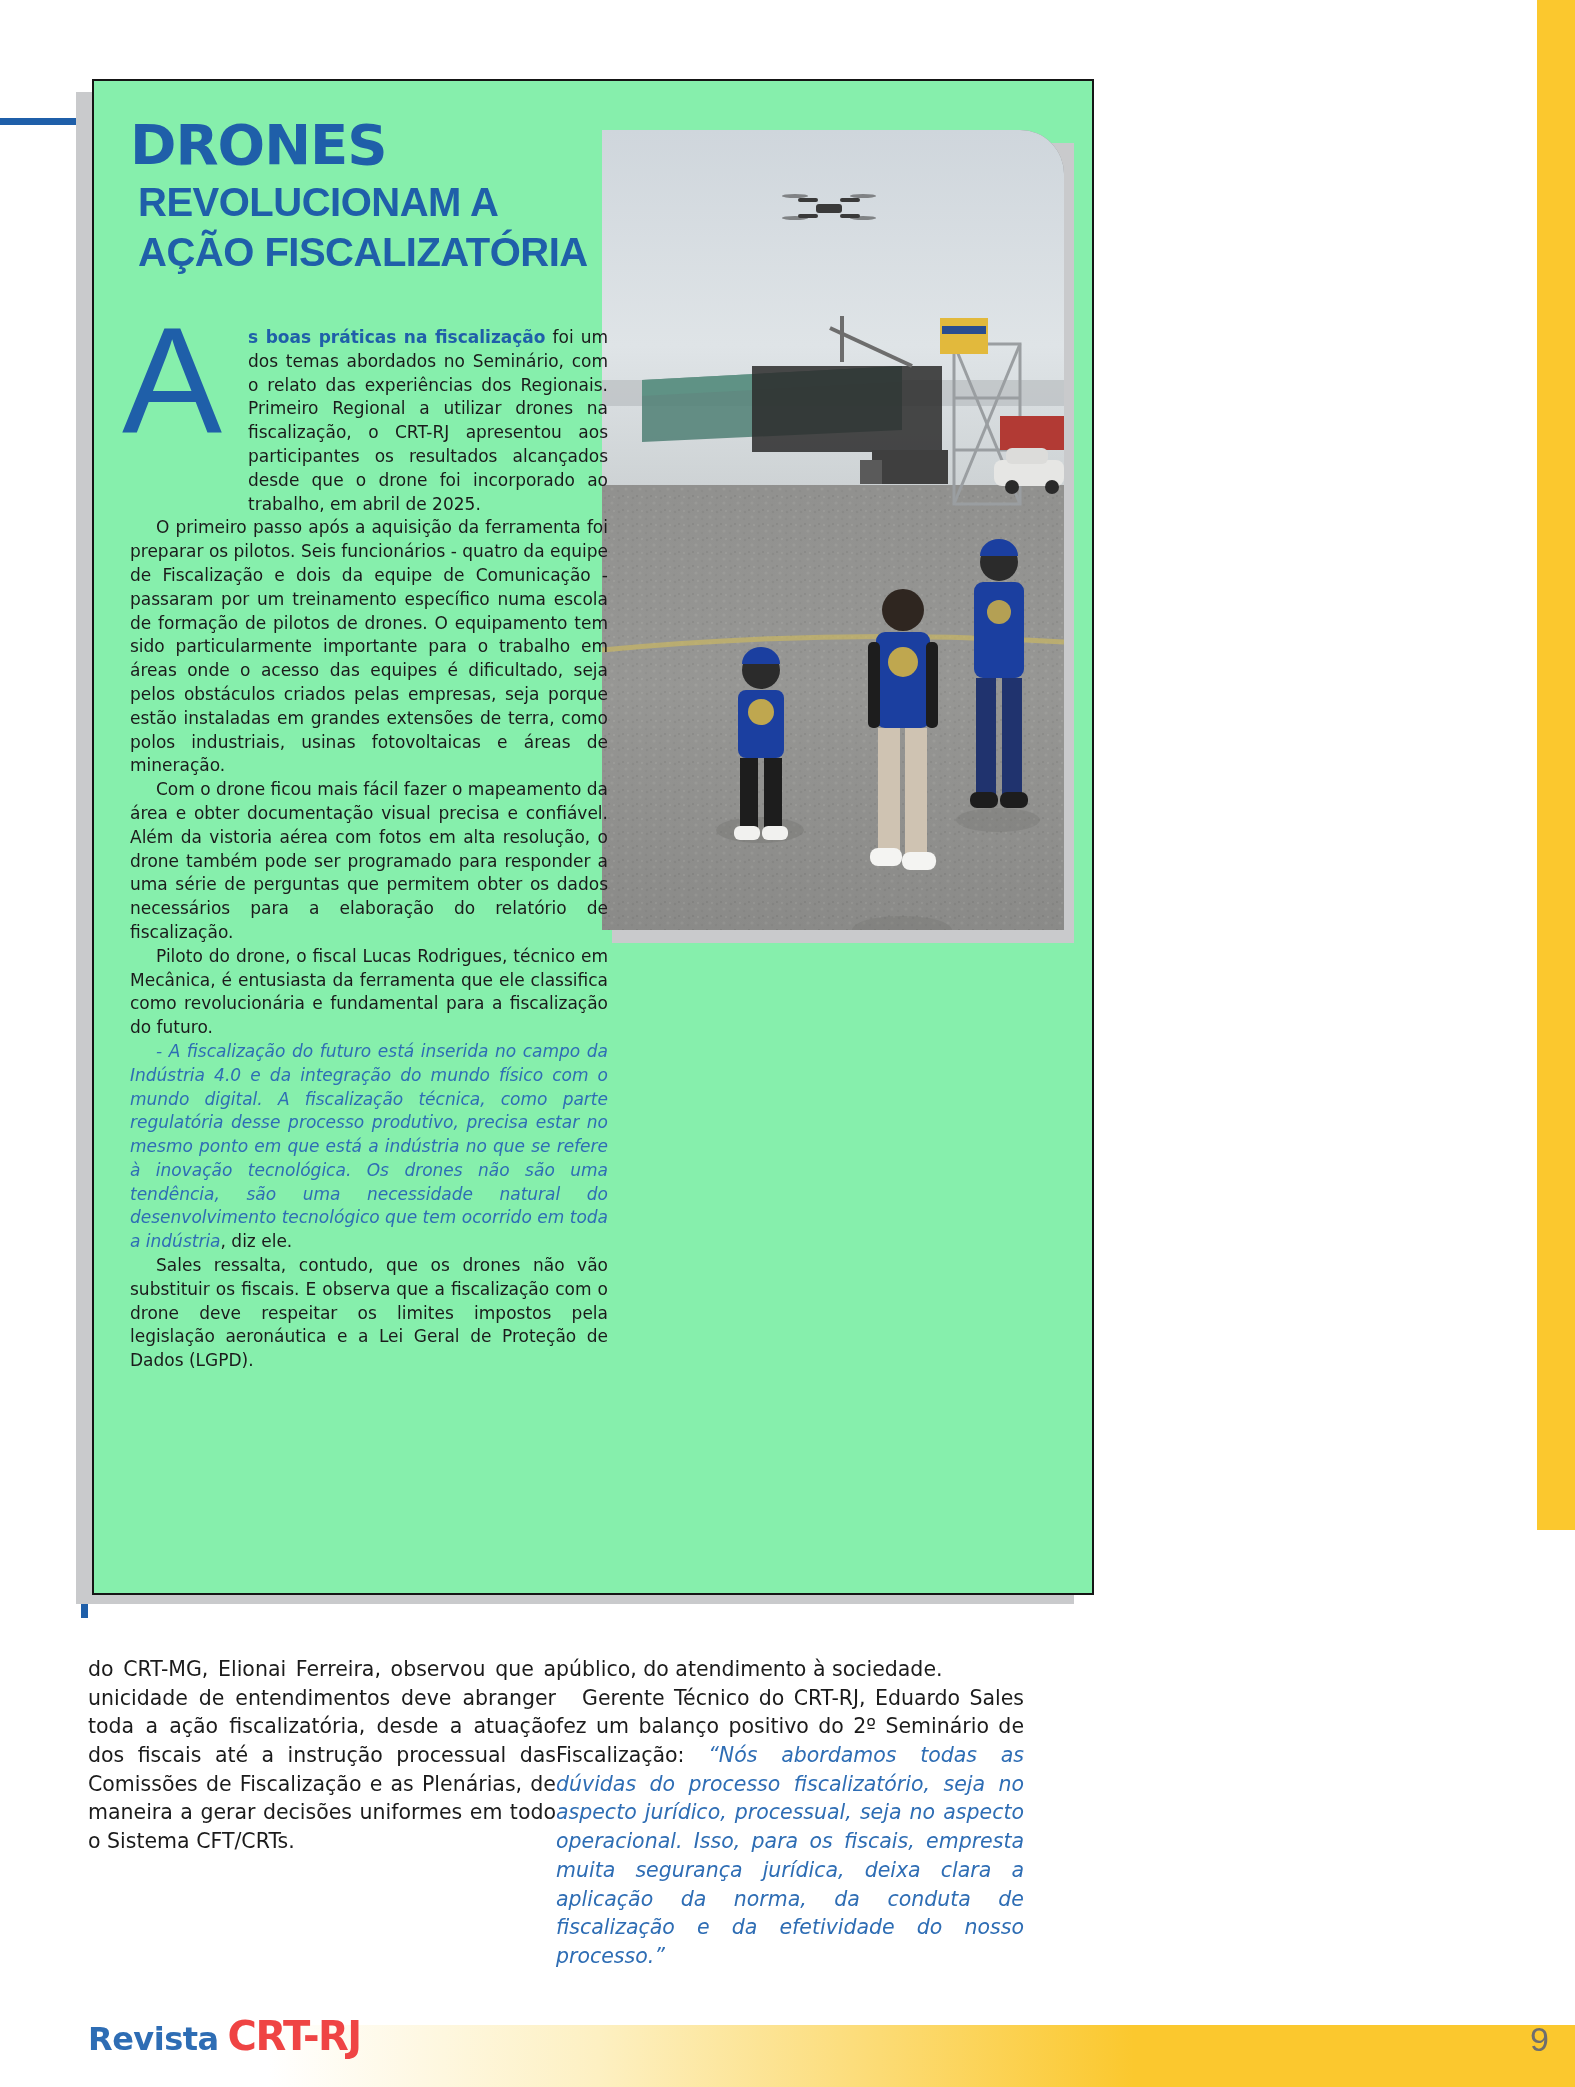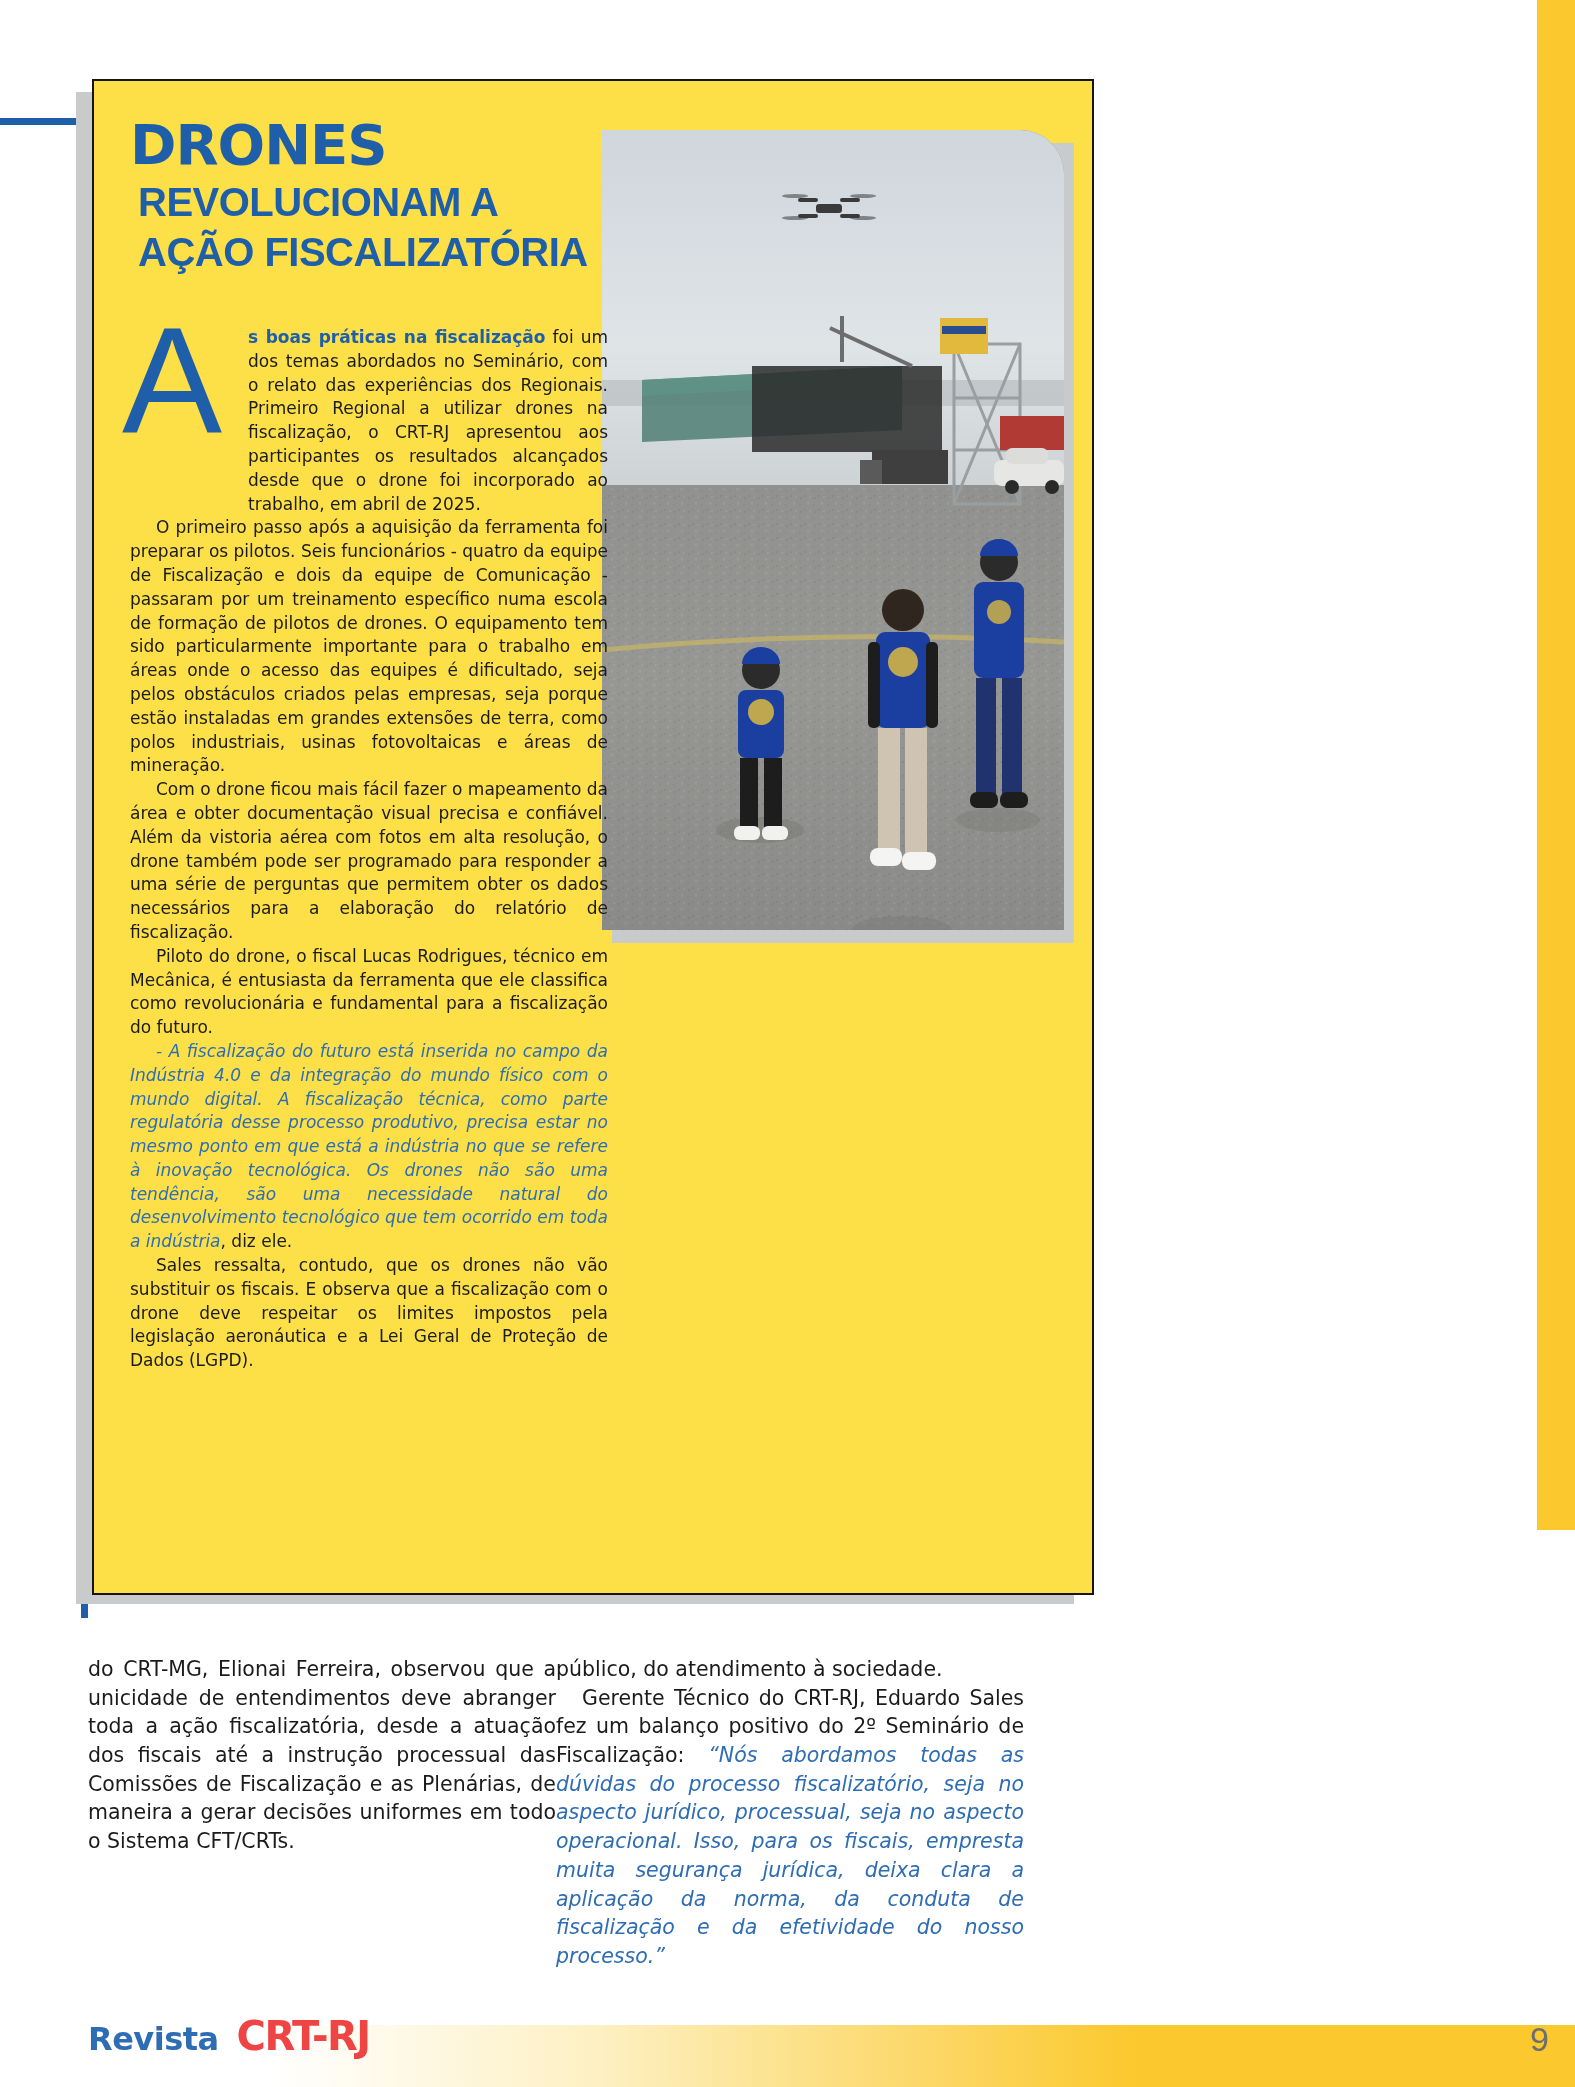--- a/index.html
+++ b/index.html
@@ -26,21 +26,21 @@
     position:absolute;left:0;bottom:0;width:1575px;height:62px;
     background:linear-gradient(to right,#ffffff 0%,#ffffff 17%,#FDF0C2 38%,#FBC82E 72%,#FBC82E 100%);
   }
   
   .card-shadow{
     position:absolute;left:76px;top:92px;width:998px;height:1512px;
     background:#C9CACC;
   }
   .card{
     position:absolute;left:92px;top:79px;width:998px;height:1512px;
-    background:#fde047;
+    background:#86efac;
     border:2px solid #151515;
   }
   
   .headline{
     position:absolute;left:36px;top:36px;width:520px;
   }
   .h-drones{
     font-family:"DejaVu Sans", sans-serif;
     font-weight:bold;font-size:56px;letter-spacing:-1px;
     color:#1F5FA9;line-height:1;margin:0 0 2px 0;
@@ -90,21 +90,21 @@
   }
   .bcol{
     width:468px;font-size:20.5px;line-height:1.40;color:#1B1B1B;
     text-align:justify;
   }
   .bcol p{margin:0;text-indent:26px;}
   .bcol p.first{text-indent:0;}
   
   .footer-logo{
     position:absolute;left:88px;bottom:28px;
-    display:flex;align-items:baseline;gap:18px;
+    display:flex;align-items:baseline;gap:9px;
   }
   .f-revista{
     font-family:"DejaVu Sans", sans-serif;font-weight:bold;
     font-size:32px;color:#2E6DB4;letter-spacing:-0.5px;
   }
   .f-crtrj{
     font-family:"DejaVu Sans", sans-serif;font-weight:bold;
     font-size:40px;color:#ef4444;letter-spacing:-1.5px;
   }
   .page-num{

